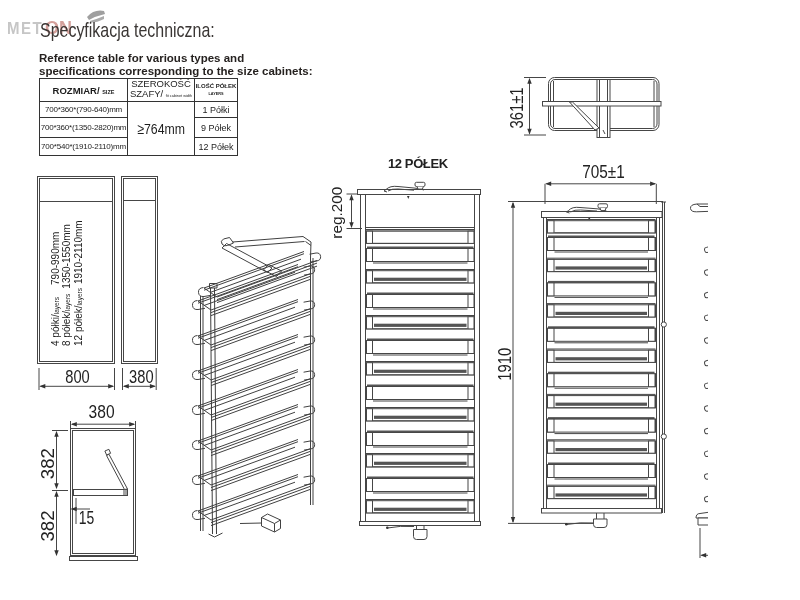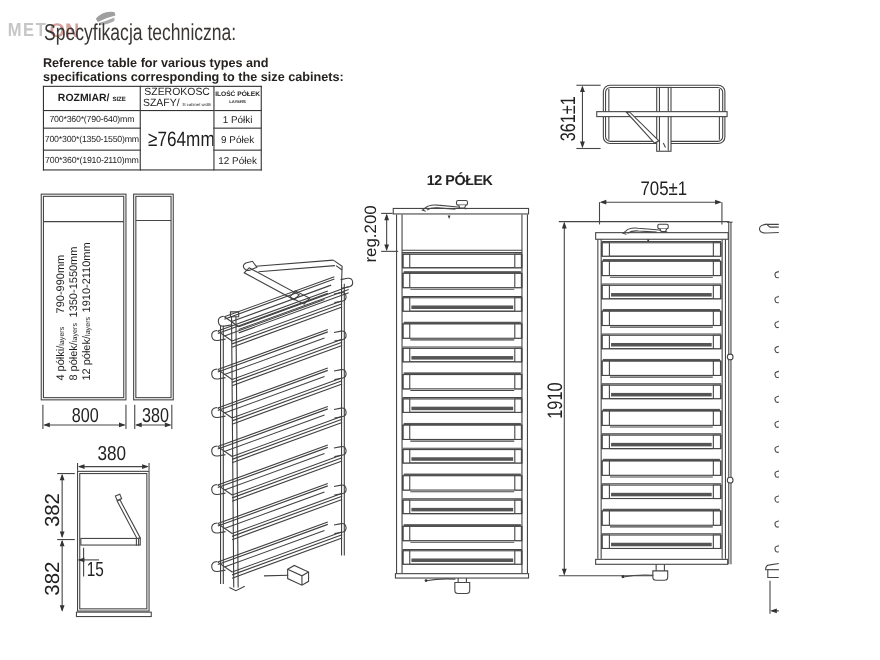--- a/index.html
+++ b/index.html
@@ -28,29 +28,29 @@
 
   <table class="abs" id="tbl" cellspacing="0">
     <tbody>
         <tr>
       <td style="width:87px;height:19px;font-size:9.5px;font-weight:700">ROZMIAR/ <span style="font-size:5.5px">SIZE</span></td>
       <td style="width:66px;font-size:9.5px;font-weight:400;line-height:9.5px">SZEROKOŚĆ<br>SZAFY/ <span style="font-size:3.8px">fit cabinet width</span></td>
       <td style="width:42px;font-size:6px;font-weight:700;line-height:6.5px">ILOŚĆ PÓŁEK<br><span style="font-size:3.8px">LAYERS</span></td>
     </tr>
     <tr>
       <td style="height:15px;font-size:8px;letter-spacing:-0.2px">700*360*(790-640)mm</td>
-      <td rowspan="3" style="font-size:19px"><span style="display:inline-block;transform:scaleX(0.82)">≥764mm</span></td>
+      <td rowspan="3" style="font-size:15px"><span style="display:inline-block;transform:scaleX(0.82)">≥764mm</span></td>
       <td style="font-size:9px">1 Półki</td>
     </tr>
     <tr>
-      <td style="height:19px;font-size:8px;letter-spacing:-0.2px">700*300*(1350-1550)mm</td>
+      <td style="height:19px;font-size:8px;letter-spacing:-0.2px">700*360*(1350-2820)mm</td>
       <td style="font-size:9px">9 Półek</td>
     </tr>
     <tr>
-      <td style="height:17px;font-size:8px;letter-spacing:-0.2px">700*360*(1910-2110)mm</td>
+      <td style="height:17px;font-size:8px;letter-spacing:-0.2px">700*540*(1910-2110)mm</td>
       <td style="font-size:9px">12 Półek</td>
     </tr>
   </tbody>
     </table>
 
   <div class="abs" id="lbl12">12 PÓŁEK</div>
 
   <svg class="abs" style="left:0;top:0" width="800" height="600" viewBox="0 0 800 600" fill="none" stroke="#464646" stroke-width="1">
 
     <g id="topview">

